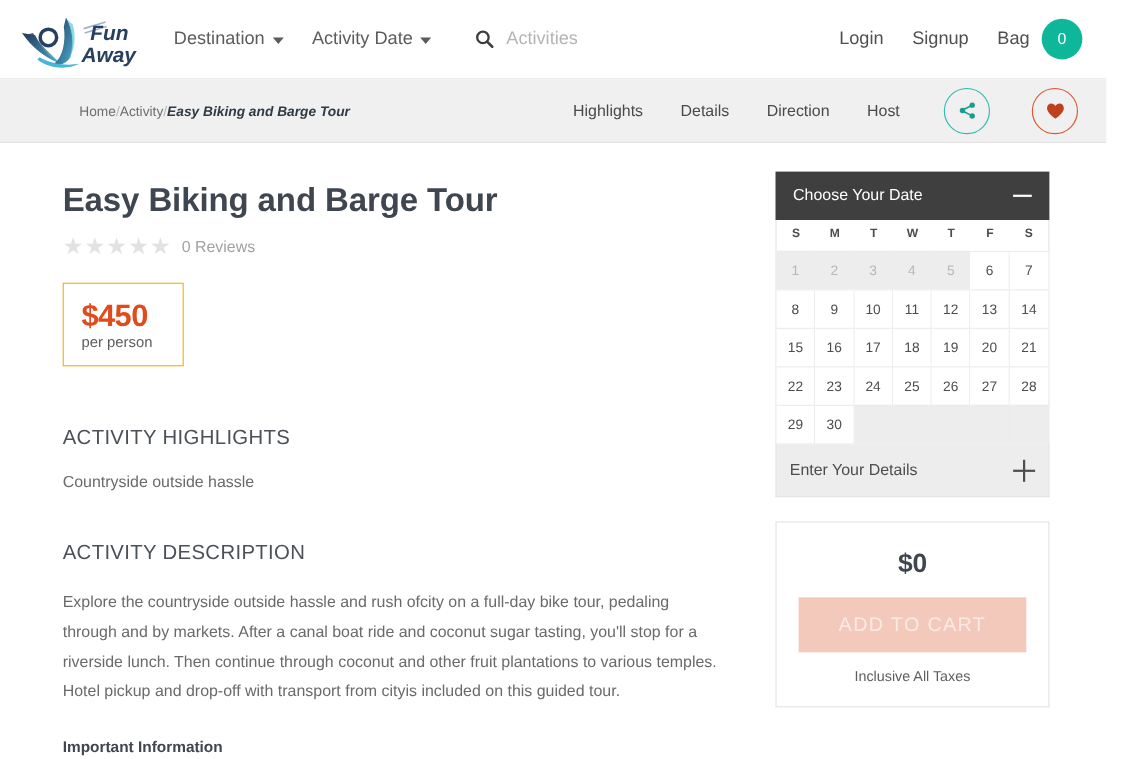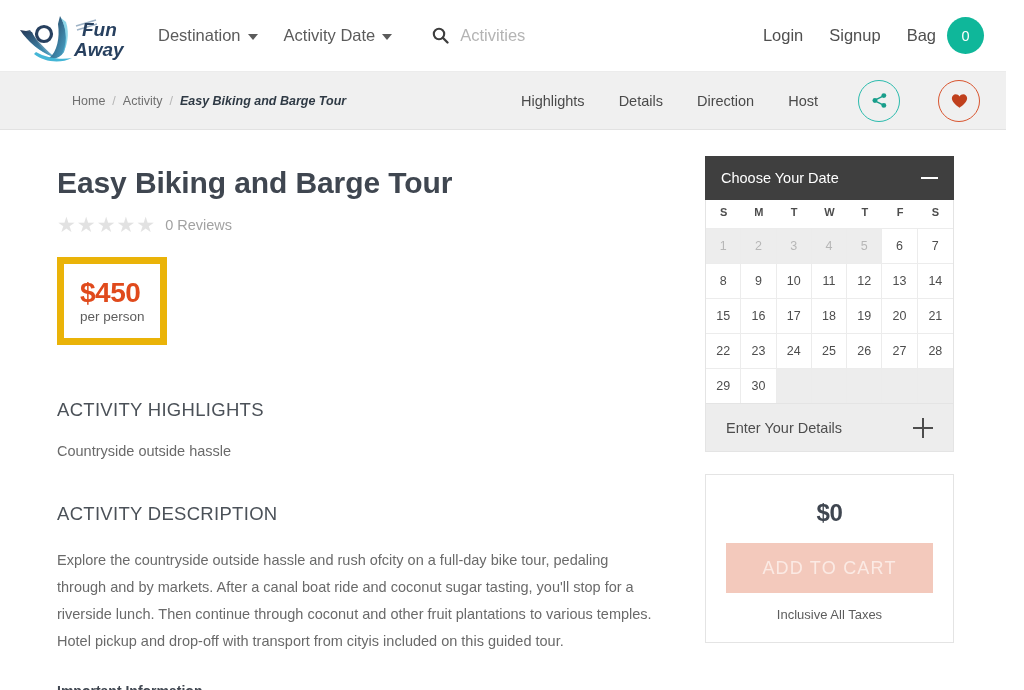--- a/index.html
+++ b/index.html
@@ -110,21 +110,20 @@
   .subbar {
     height: 58px;
     background: #f0f0f0;
     border-bottom: 1px solid #e2e2e2;
     display: flex; align-items: center;
     padding: 0 26px 0 72px;
     position: relative;
   }
   .breadcrumb {
     display: flex; align-items: center;
-    gap: 7px;
     font-size: 12.5px;
   }
   .bc-link { color: #6f6f6f; cursor: pointer; text-decoration: none; }
   .bc-sep { color: #b6b6b6; }
   .bc-current { color: #2f3a45; font-weight: bold; font-style: italic; }
 
   .subnav {
     margin-left: auto;
     display: flex; align-items: center;
     gap: 34px;
@@ -162,21 +161,21 @@
     color: #3f4650;
     margin: 0 0 14px 0;
     letter-spacing: -0.1px;
   }
   .rating-row { display: flex; align-items: center; gap: 10px; margin-bottom: 22px; }
   .stars { display: flex; gap: 1px; color: #e2e2e2; font-size: 21px; line-height: 1; }
   .reviews-count { font-size: 14.5px; color: #a2a2a2; }
 
   .price-box {
     width: 110px;
-    border: 7px solid #eab308;
+    border: 1px solid #eab308;
     padding: 14px 12px 14px 16px;
     margin-bottom: 54px;
   }
   .price-amount {
     font-size: 28px;
     color: #e04a1c;
     font-weight: bold;
     line-height: 1.05;
     letter-spacing: -0.5px;
   }
@@ -249,21 +248,21 @@
   .cal-grid .cal-cell:nth-child(7n) { border-right: none; }
   .cal-cell.disabled { background: #ededed; color: #b7b7b7; cursor: default; }
   .cal-cell.empty { background: #ededed; cursor: default; }
   .details-row {
     background: #ededed;
     border: 1px solid #e4e4e4;
     border-top: none;
     height: 48px;
     display: flex; align-items: center;
     justify-content: space-between;
-    padding: 0 20px;
+    padding: 0 12px;
     font-size: 14.5px;
     color: #4d4d4d;
     cursor: pointer;
   }
   .plus-icon { position: relative; width: 20px; height: 20px; }
   .plus-icon::before, .plus-icon::after {
     content: ""; position: absolute; background: #4d4d4d;
   }
   .plus-icon::before { left: 0; top: 9px; width: 20px; height: 2px; }
   .plus-icon::after { top: 0; left: 9px; height: 20px; width: 2px; }

